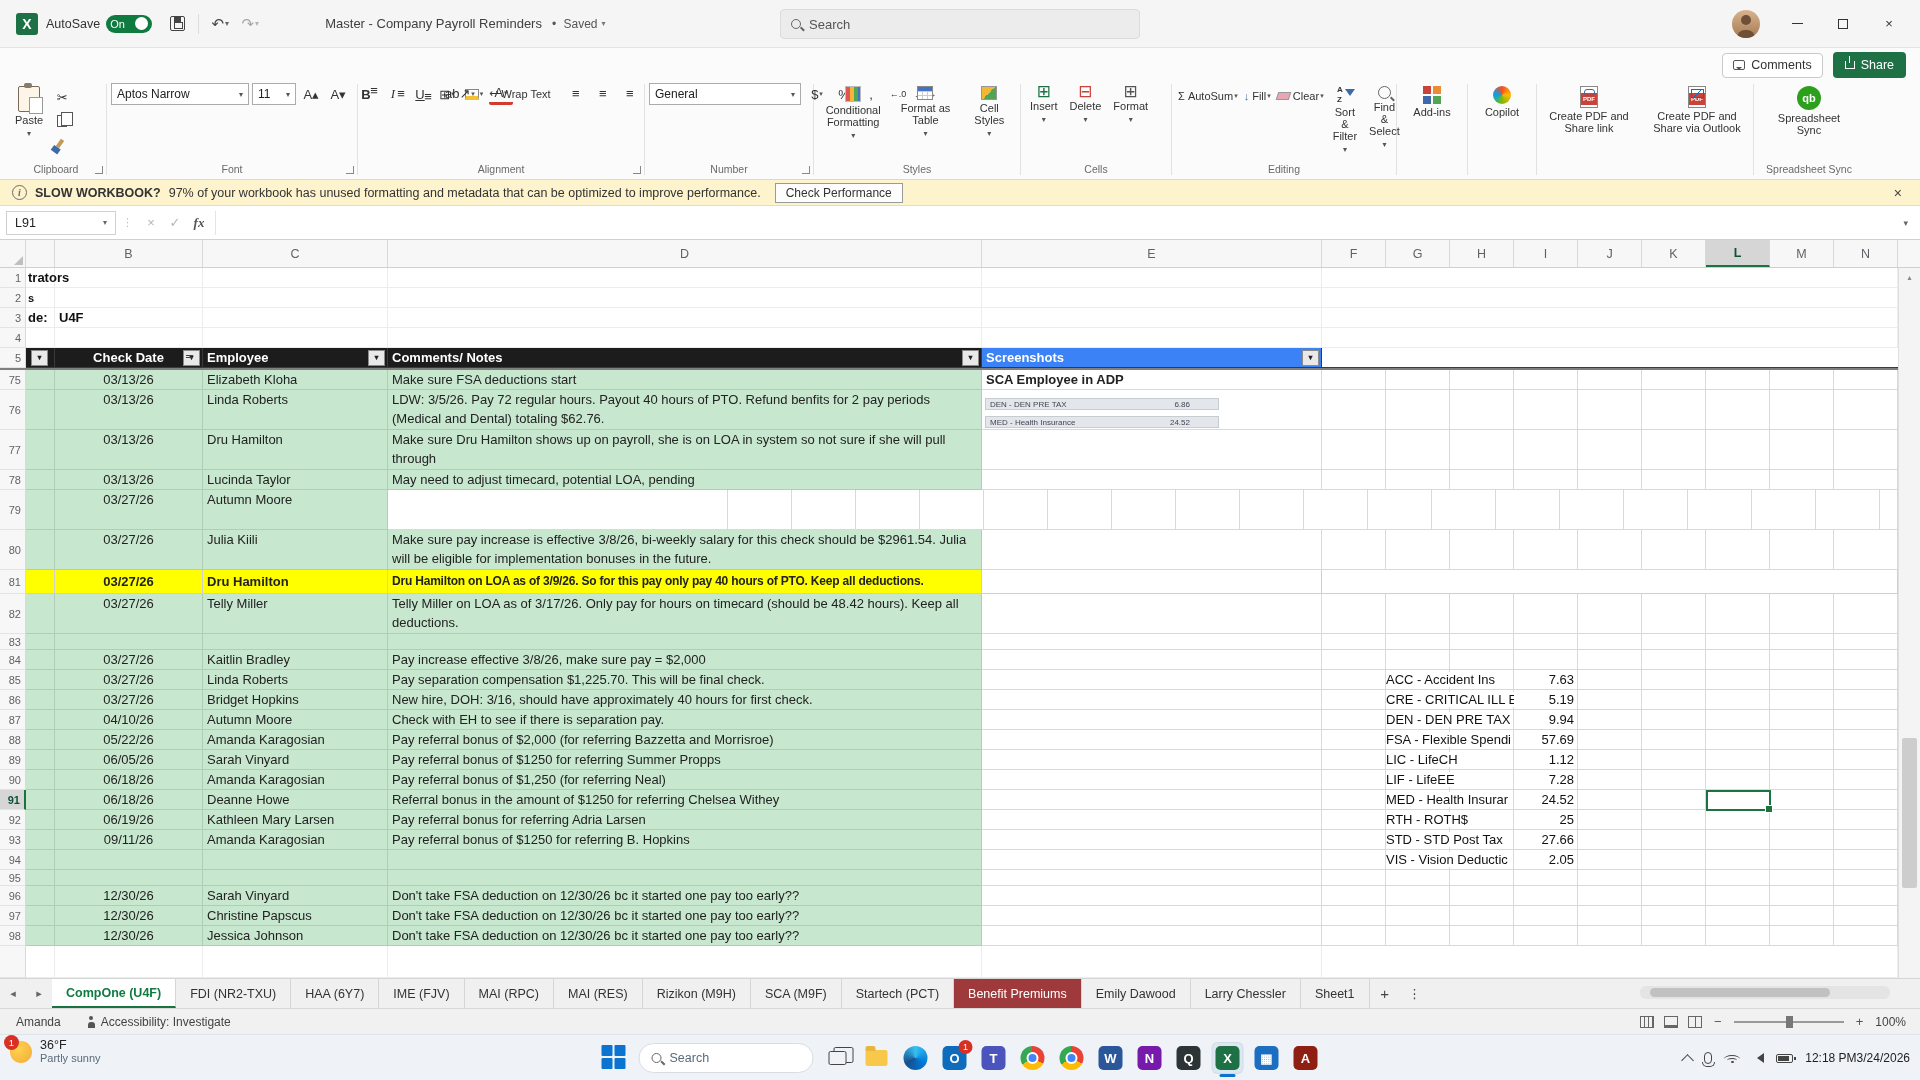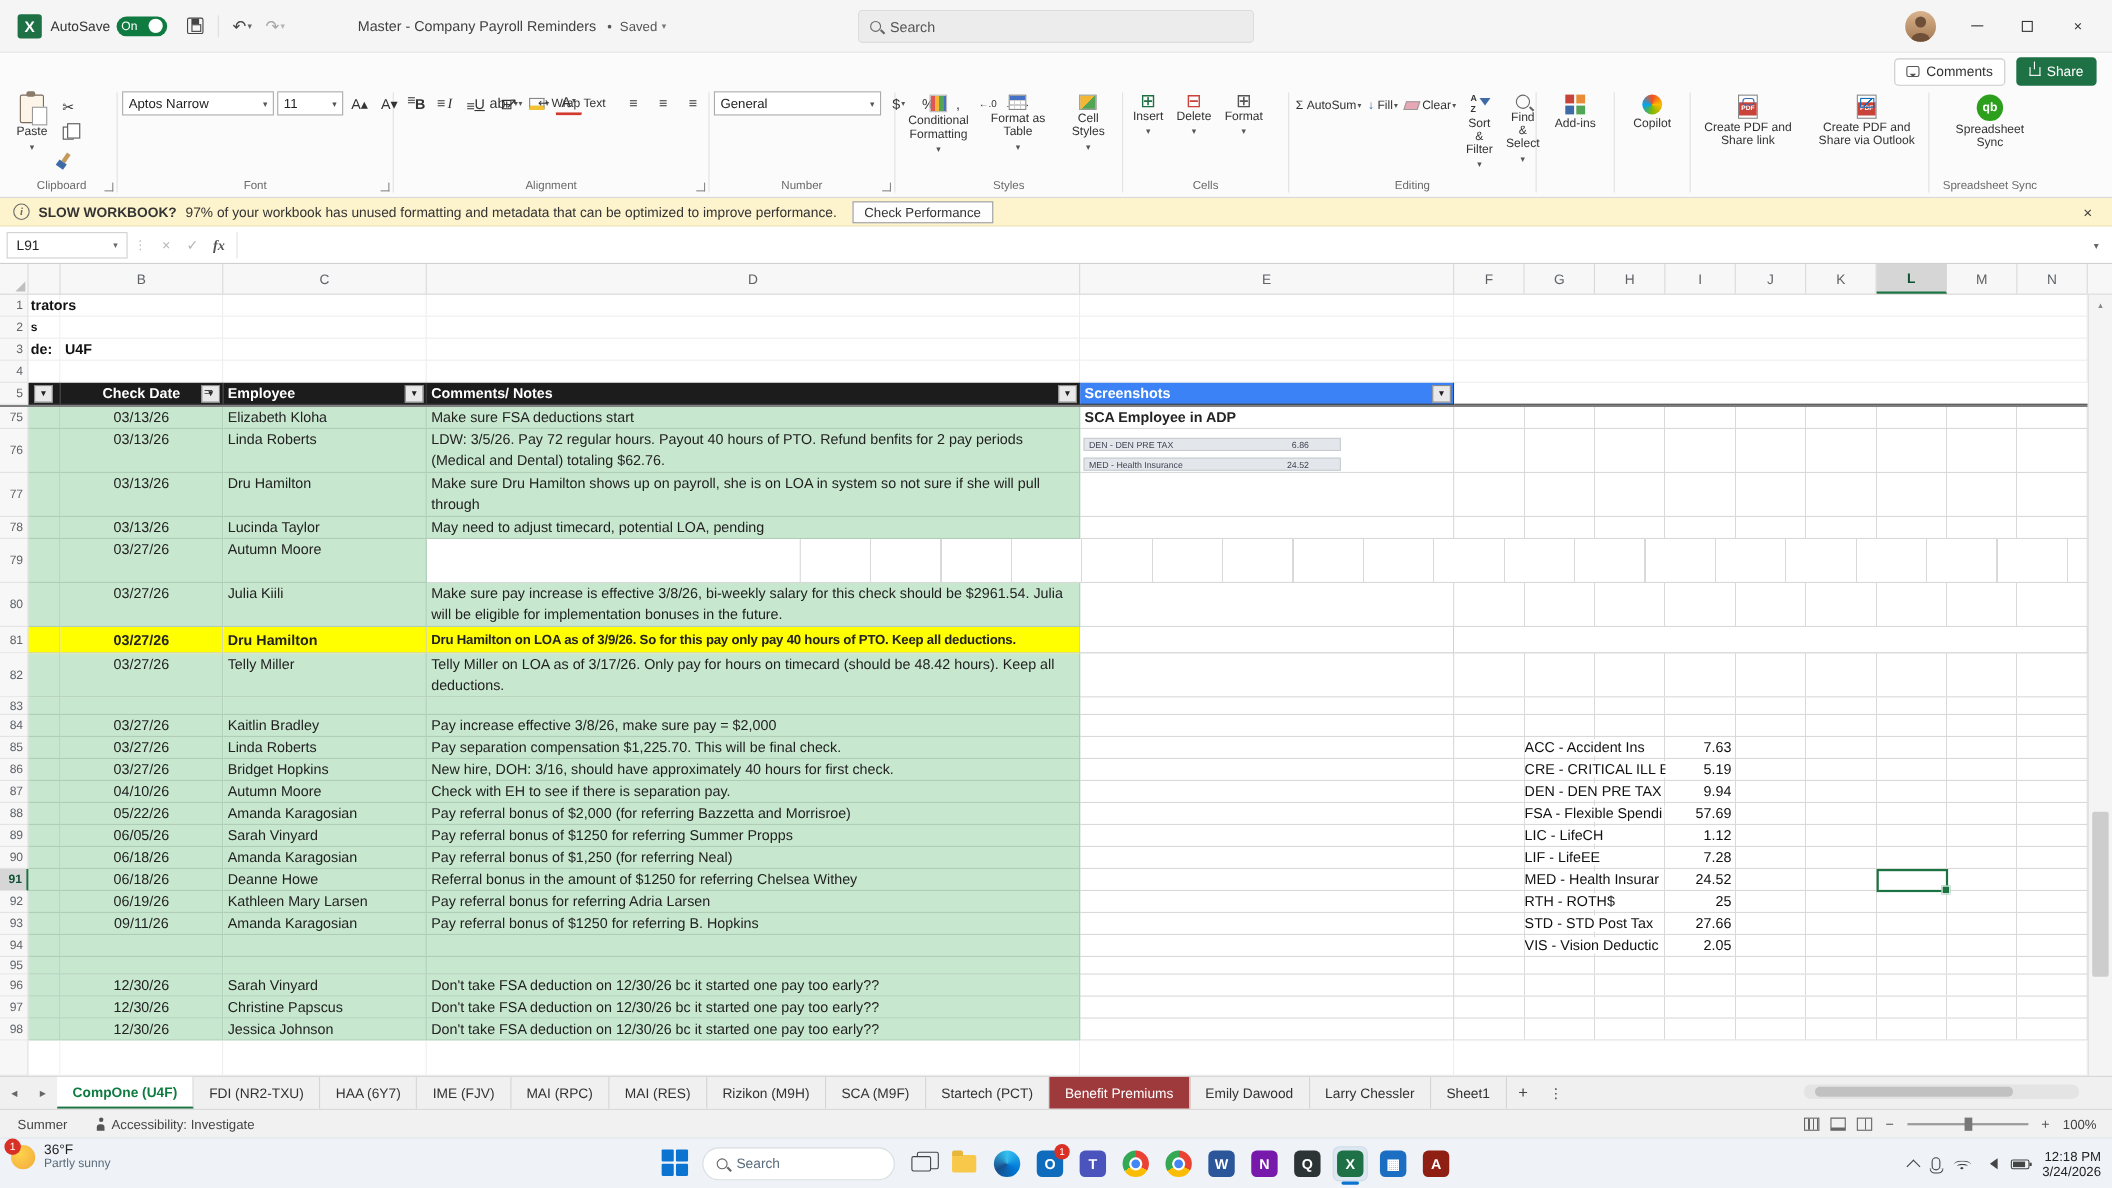--- a/index.html
+++ b/index.html
@@ -213,21 +213,21 @@
   .mic::after{content:"";position:absolute;bottom:-4px;left:-3px;width:11px;height:4px;border:1.5px solid #444;border-top:none;border-radius:0 0 6px 6px}
   .wifi{width:16px;height:9px;position:relative;cursor:pointer}
   .wifi i{position:absolute;border:1.6px solid #444;border-bottom:none;border-left:none;border-right:none;border-radius:50% 50% 0 0}
   .wifi i:nth-child(1){left:0;bottom:0;width:16px;height:8px}
   .wifi i:nth-child(2){left:3px;bottom:0;width:10px;height:5px}
   .wifi i:nth-child(3){left:6.5px;bottom:0;width:3px;height:2px;background:#444;border-radius:50%}
   .vol{width:0;height:0;border:5px solid transparent;border-right:7px solid #444;position:relative;cursor:pointer}
   .batt{width:17px;height:9px;border:1.4px solid #444;border-radius:2px;position:relative;cursor:pointer}
   .batt::before{content:"";position:absolute;inset:1px 3px 1px 1px;background:#444}
   .batt::after{content:"";position:absolute;right:-3.5px;top:2px;width:2px;height:3px;background:#444}
-  .clock{display:flex;flex-direction:column;align-items:flex-end;line-height:14px;font-size:12px;color:#222;cursor:pointer}
+  .clock{display:flex;align-items:flex-end;line-height:14px;font-size:12px;color:#222;cursor:pointer}
 </style>
 </head>
 <body>
 
 <div id="titlebar">
   <div class="xlicon">X</div>
   <span class="tb-txt">AutoSave</span>
   <div class="pill">
     <span>On</span>
     <span class="knob"></span>
@@ -304,21 +304,21 @@
     <div class="rsep"></div>
 
     <div class="rgroup" style="width:250px">
       <div class="rbody">
         <div class="fcol">
           <div class="frow">
             <div class="combo" style="width:138px">
                 <span>Aptos Narrow</span>
                 <span class="cv">▾</span>
               </div>
-            <div class="combo" style="width:60px">
+            <div class="combo" style="width:44px">
                 <span>11</span>
                 <span class="cv">▾</span>
               </div>
             <div class="sbtn">A▴</div>
             <div class="sbtn">A▾</div>
           </div>
           <div class="frow">
             <div class="sbtn bdrop">B</div>
             <div class="sbtn" style="font-style:italic;font-family:'Liberation Serif',serif">I</div>
             <div class="sbtn ubar">U</div>
@@ -1016,21 +1016,21 @@
       </div>
     </div>
   <div class="addsheet">+</div>
   <div class="tabdots">⋮</div>
 </div>
 <div id="hscroll">
     <div class="thumb"></div>
   </div>
 
 <div id="statusbar">
-  <span class="ready">Summer</span>
+  <span class="ready">Amanda</span>
   <div class="accb">
     <span class="person"></span>
     <span>Accessibility: Investigate</span>
   </div>
   <div class="sb-right">
     <span class="viewico v1"></span>
     <span class="viewico v2"></span>
     <span class="viewico v3"></span>
     <span class="zbtn">−</span>
     <span class="zoomtrack">

